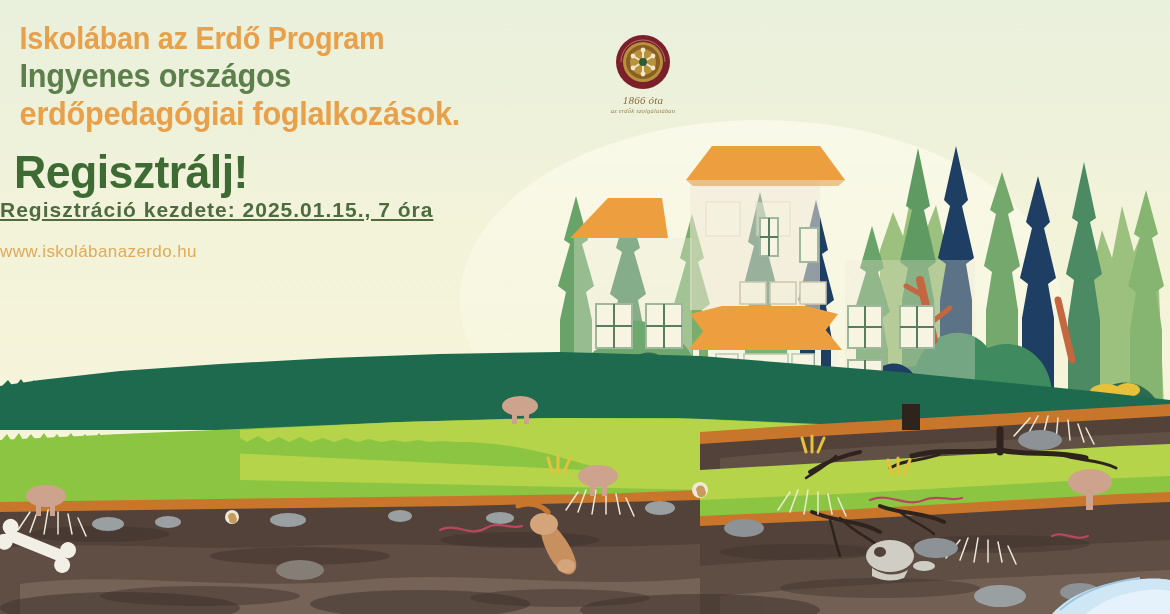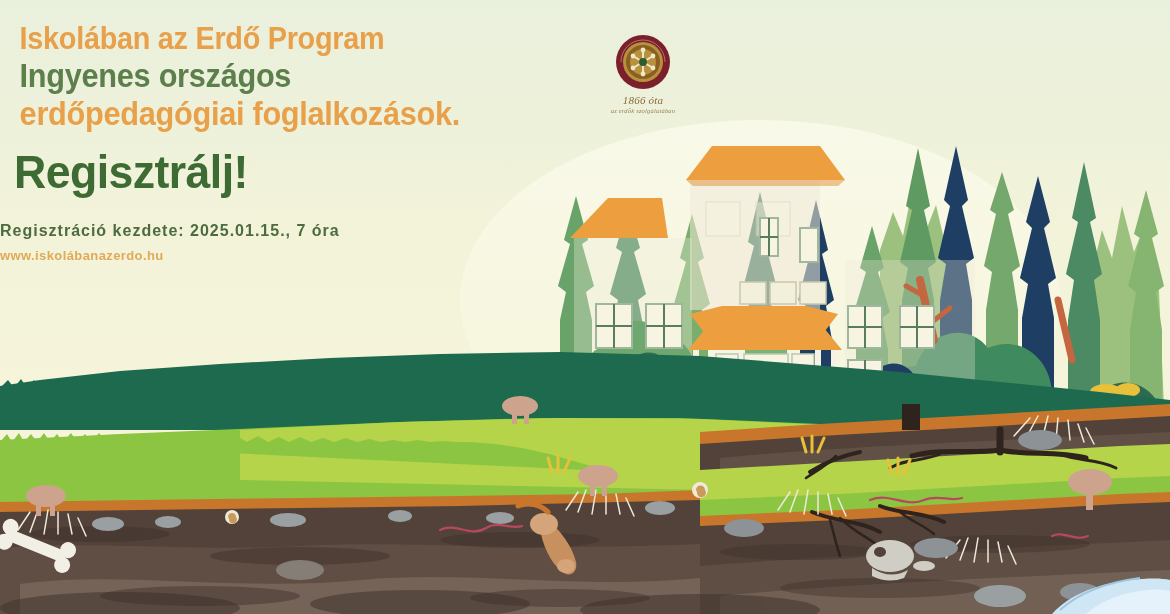--- a/index.html
+++ b/index.html
@@ -40,26 +40,26 @@
   .sub{
     font-size:15.5px;font-weight:bold;color:#efc07a;
     letter-spacing:1.1px;margin-top:11px;
   }
   .big{
     font-size:47px;font-weight:bold;color:#3e6b33;
     letter-spacing:-0.6px;margin-top:15px;line-height:1;
     transform:scaleX(0.95);transform-origin:center;
   }
   .date{
-    font-size:16px;font-weight:bold;color:#4d6b3f;
-    letter-spacing:1.0px;margin-top:27px;
+    font-size:21px;font-weight:bold;color:#4d6b3f;
+    letter-spacing:1.0px;margin-top:3px;text-decoration:underline;
   }
   .url{
-    font-size:13px;font-weight:bold;color:#e2a957;
-    letter-spacing:0.4px;margin-top:8px;
+    font-size:17px;font-weight:normal;color:#e2a957;
+    letter-spacing:0.4px;margin-top:20px;
   }
   .tags{
     font-size:14.5px;font-weight:bold;color:#eec587;
     letter-spacing:0.6px;margin-top:9px;
   }
 
   
   #logos{position:absolute;left:604px;top:32px;width:230px;height:82px;z-index:45;
          display:flex;align-items:flex-end;gap:30px;}
   .logo{position:relative;}

